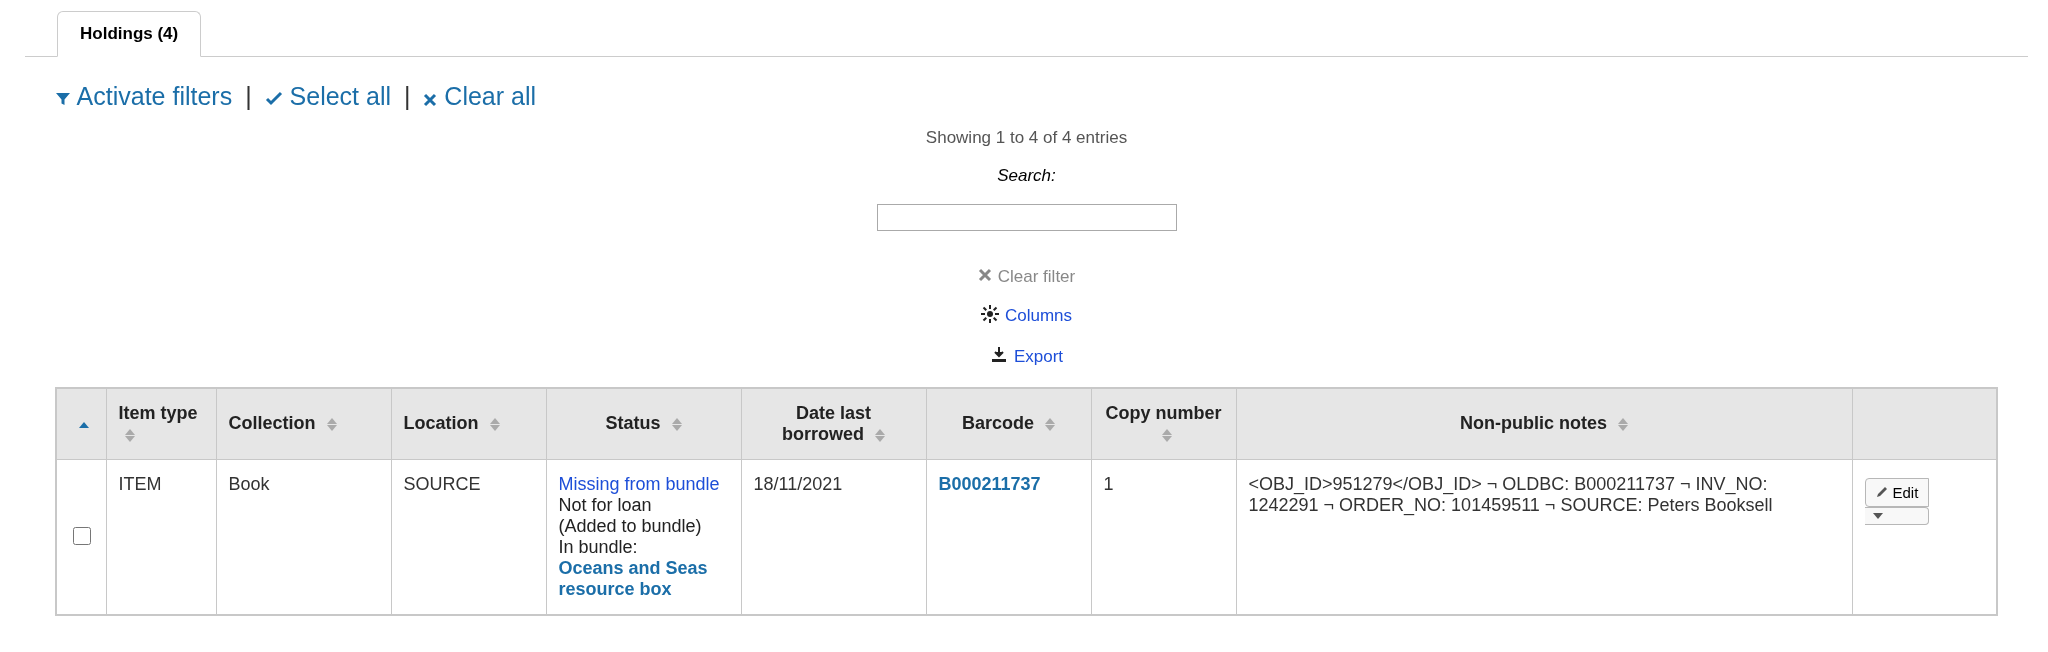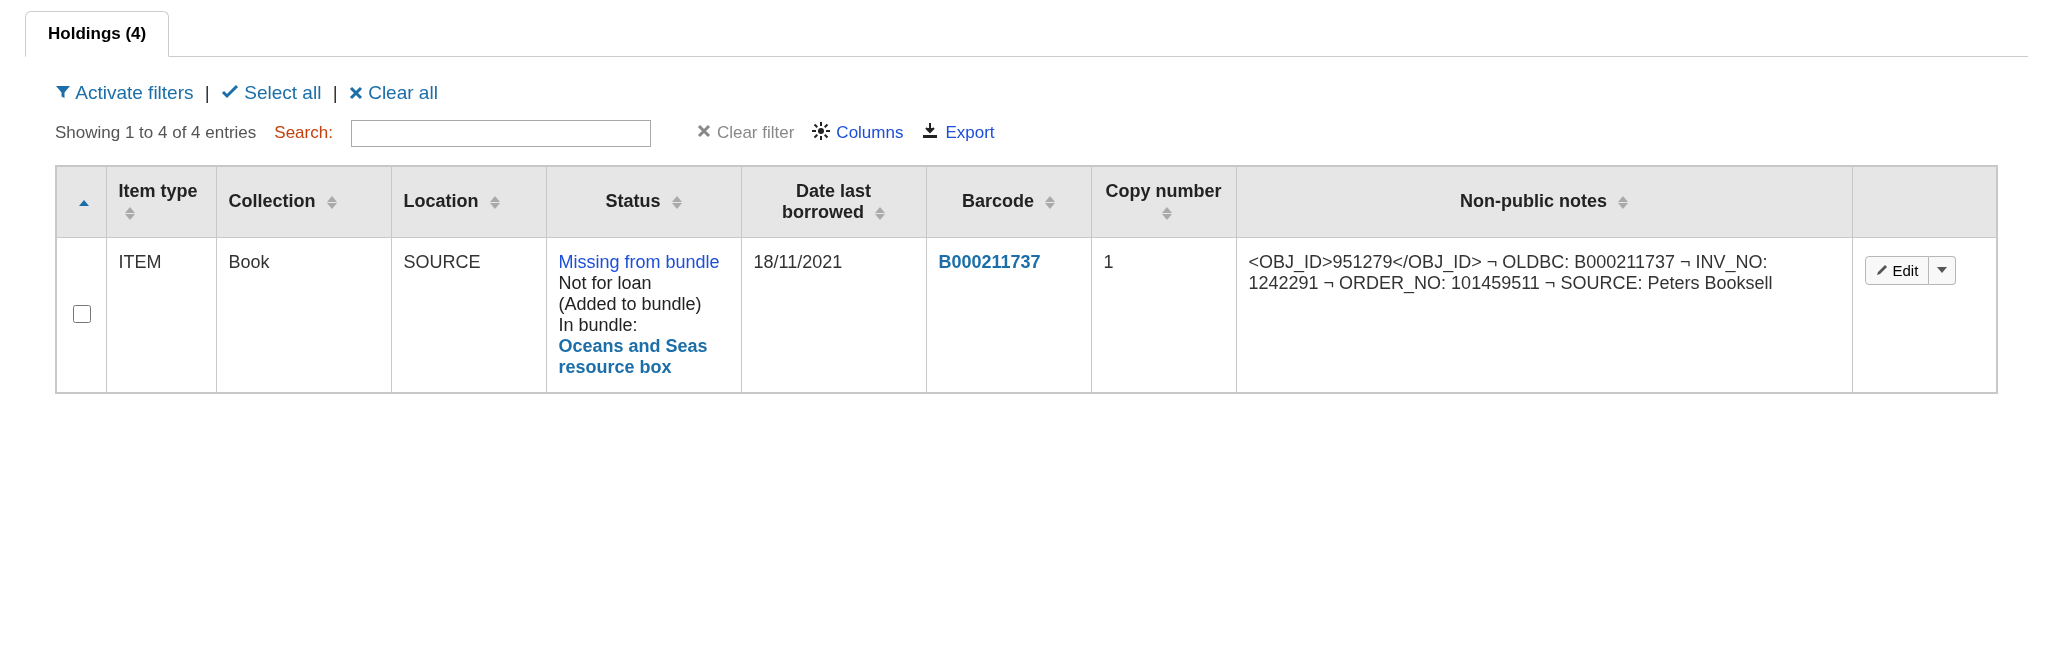--- a/index.html
+++ b/index.html
@@ -23,44 +23,46 @@
   .tab {
     padding: 12px 22px;
     border: 1px solid #c9d8e0;
     border-bottom: none;
     border-radius: 6px 6px 0 0;
     background: #edf4f8;
     color: #1b6ea8;
     cursor: pointer;
     position: relative;
     top: 1px;
+    margin-left: 32px;
   }
   .tab.active {
     background: #fff;
     color: #000;
     font-weight: bold;
     border-color: #ccc;
     border-bottom: 1px solid #fff;
   }
   .toolbar1 {
     padding: 25px 30px 15px;
-    font-size: 19px;
+    font-size: 25px;
     color: #333;
   }
   .toolbar1 a { color: #1b6ea8; cursor: pointer; }
   .toolbar1 .sep { color: #333; margin: 0 6px; }
   .toolbar2 {
     display: flex;
     align-items: center;
     gap: 18px;
     padding: 0 30px 18px;
     font-size: 17px;
     color: #555;
-  }
-  .toolbar2 label { font-size: 17px; color: #c2410c; }
+    flex-direction: column;
+  }
+  .toolbar2 label { font-size: 17px; color: #000000; font-style: italic; }
   .toolbar2 input[type="text"] {
     border: 1px solid #aaa;
     padding: 4px 6px;
     width: 300px;
     font-size: 15px;
   }
   .toolbar2 .tool { color: #1d4ed8; cursor: pointer; display: inline-flex; align-items: center; gap: 6px; }
   .toolbar2 .tool.disabled { color: #888; cursor: default; }
   .icon { display:inline-block; vertical-align:middle; }
 
@@ -103,21 +105,21 @@
   .sort-icons .up.active { border-bottom-color:#1b6ea8; }
 
   td.sel { text-align:center; vertical-align:middle; }
   td.sel input { width:18px; height:18px; }
 
   .status-red { color: #1d4ed8; }
   .status-black { color: #222; }
   .link { color: #1b6ea8; cursor:pointer;font-weight:bold; }
   .link.bold { font-weight: bold; }
 
-  .edit-group { display:inline-flex; }
+  .edit-group { display:inline-flex;flex-direction:column; }
   .edit-btn, .drop-btn {
     border:1px solid #b7b7b7;
     background:#f8f8f8;
     padding:5px 10px;
     font-size:15px;
     cursor:pointer;
     display:inline-flex;
     align-items:center;
     gap:5px;
   }

